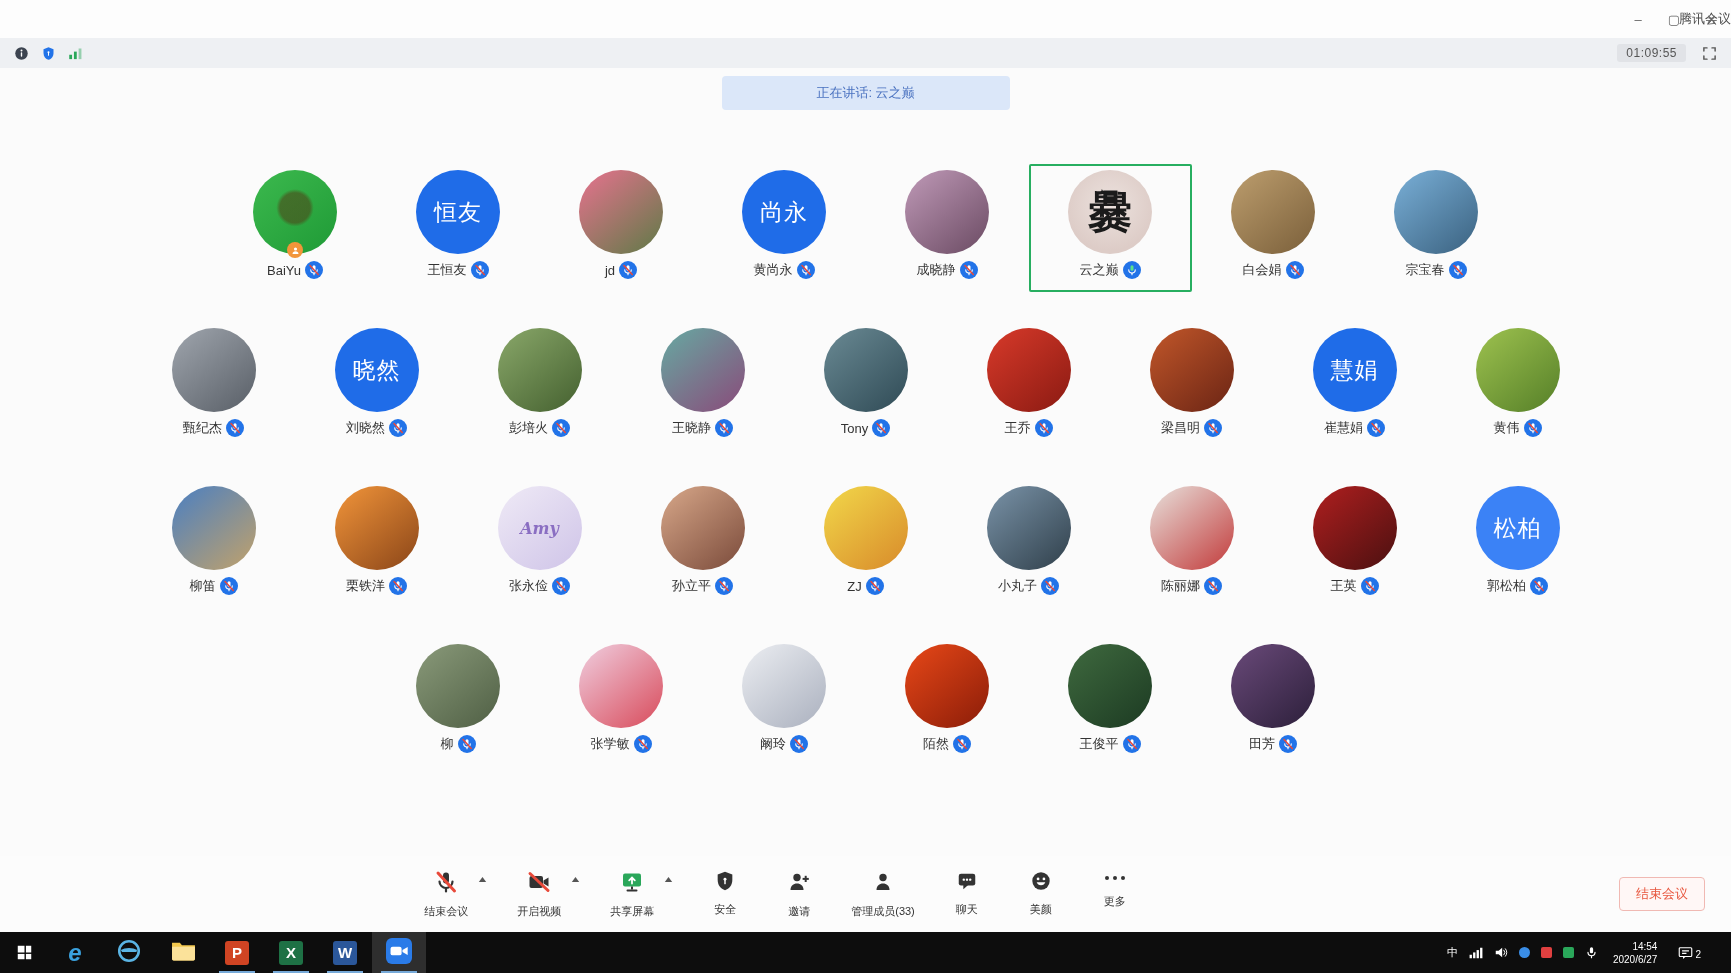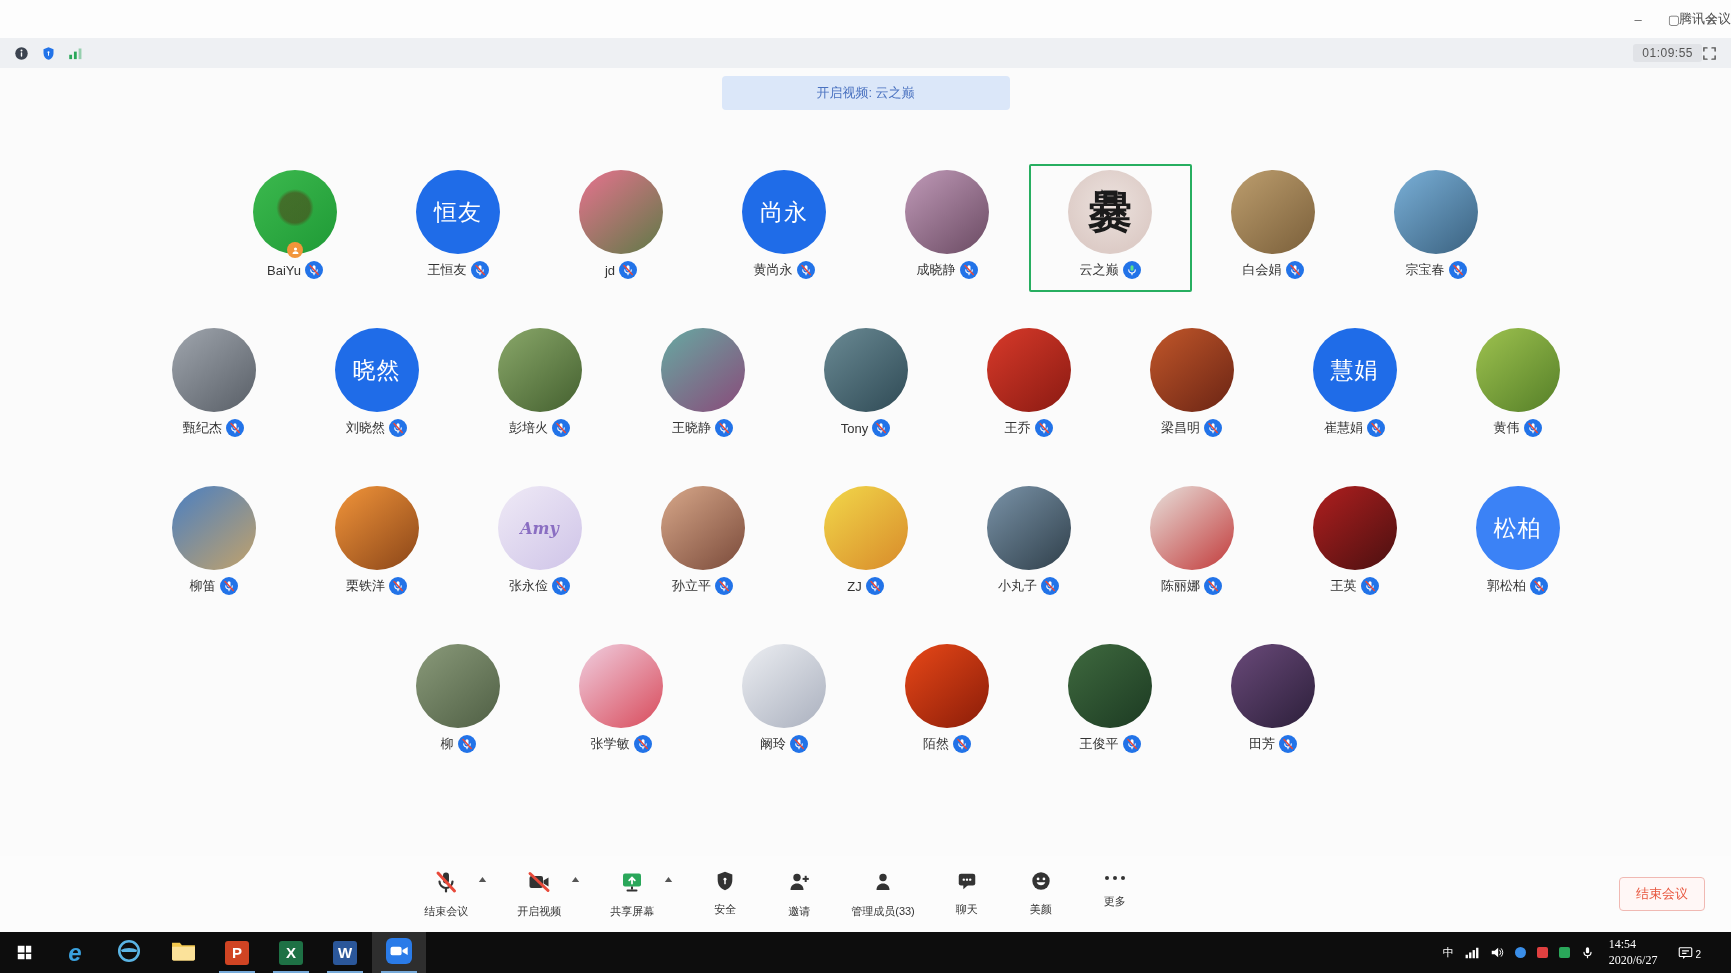--- a/index.html
+++ b/index.html
@@ -11,21 +11,21 @@
               display:flex; align-items:center; justify-content:flex-end;padding-left:16px; }
   .title { font-size:13px; color:#4a4a4a; }
   .win-controls { position:absolute; right:14px; top:0; height:100%;
                   display:flex; align-items:center; gap:26px; }
   .win-btn { color:#666; font-size:13px; line-height:1; cursor:default; }
 
   
   .topbar { height:30px; background:#eef0f3; display:flex; align-items:center;
             padding:0 14px; gap:12px; }
   .topbar .ic { display:flex; align-items:center; }
-  .topbar-right { margin-left:auto; display:flex; align-items:center; }
+  .topbar-right { margin-left:auto; display:flex; align-items:center; gap:16px; }
   .timer-chip { background:#e1e3e7; border-radius:3px; padding:2px 9px;
                 font-size:12px; color:#555; letter-spacing:.5px; }
 
   
   .banner { margin:8px auto 0; width:288px; height:34px; background:#dbe7f9;
             border-radius:4px; display:flex; align-items:center; justify-content:center;
             font-size:13px; color:#4a72c0; }
 
   
   .grid { margin-top:54px; }
@@ -70,21 +70,21 @@
   .tb-app.open::after { content:""; position:absolute; bottom:0; left:9px; right:9px;
                         height:2px; background:#76a9d8; }
   .tb-app.active { background:#2e2e2e; }
   .office-sq { width:24px; height:24px; border-radius:3px; color:#fff; font-weight:bold;
                font-size:15px; display:flex; align-items:center; justify-content:center; }
   .letter-e { font-size:24px; font-weight:bold; font-style:italic; line-height:1; }
   .tray { margin-left:auto; display:flex; align-items:center; gap:11px; padding-right:8px; }
   .tray-ic { display:flex; align-items:center; justify-content:center; }
   .tray-dot { width:11px; height:11px; border-radius:2px; }
   .tray-lang { font-size:11px; color:#fff; }
-  .clock { font-size:12px; line-height:1.3; padding:0 4px;font-family:Liberation Serif, serif; }
+  .clock { text-align:right; font-size:10px; line-height:1.3; padding:0 4px; }
   .notif { display:flex; align-items:flex-end; gap:2px; padding:0 6px; }
   .notif-badge { font-size:10px; color:#fff; }
   .show-desktop { width:5px; border-left:1px solid #3a3a3a; }
 </style>
 </head>
 <body>
 
 <div class="titlebar">
   <span class="title">腾讯会议</span>
   <div class="win-controls">
@@ -119,21 +119,21 @@
   <div class="topbar-right">
     <span class="timer-chip">01:09:55</span>
     <span class="ic" id="ic-fullscreen">
         <svg width="15" height="15" viewBox="0 0 24 24" fill="none" stroke="#555" stroke-width="2.3" stroke-linecap="round">
   <path d="M3 8 V3 H8 M16 3 H21 V8 M21 16 V21 H16 M8 21 H3 V16"></path>
         </svg>
       </span>
   </div>
 </div>
 
-<div class="banner">开启视频: 云之巅</div>
+<div class="banner">正在讲话: 云之巅</div>
 
 <div class="grid" id="grid">
     <div class="grid-row">
       <div class="tile">
         <div class="avatar" style="background:radial-gradient(circle at 50% 45%, rgba(80,60,20,0.55) 0 24%, transparent 30%), linear-gradient(140deg, #3cb94e 0%, #1f9a36 100%);"></div>
         <span class="host-badge">
          <svg width="9" height="9" viewBox="0 0 24 24">
             <circle cx="12" cy="8" r="4.2" fill="#fff"></circle>
          <path d="M4 21 c0-4.6 3.6-7 8-7 s8 2.4 8 7 Z" fill="#fff"></path>
           </svg>

